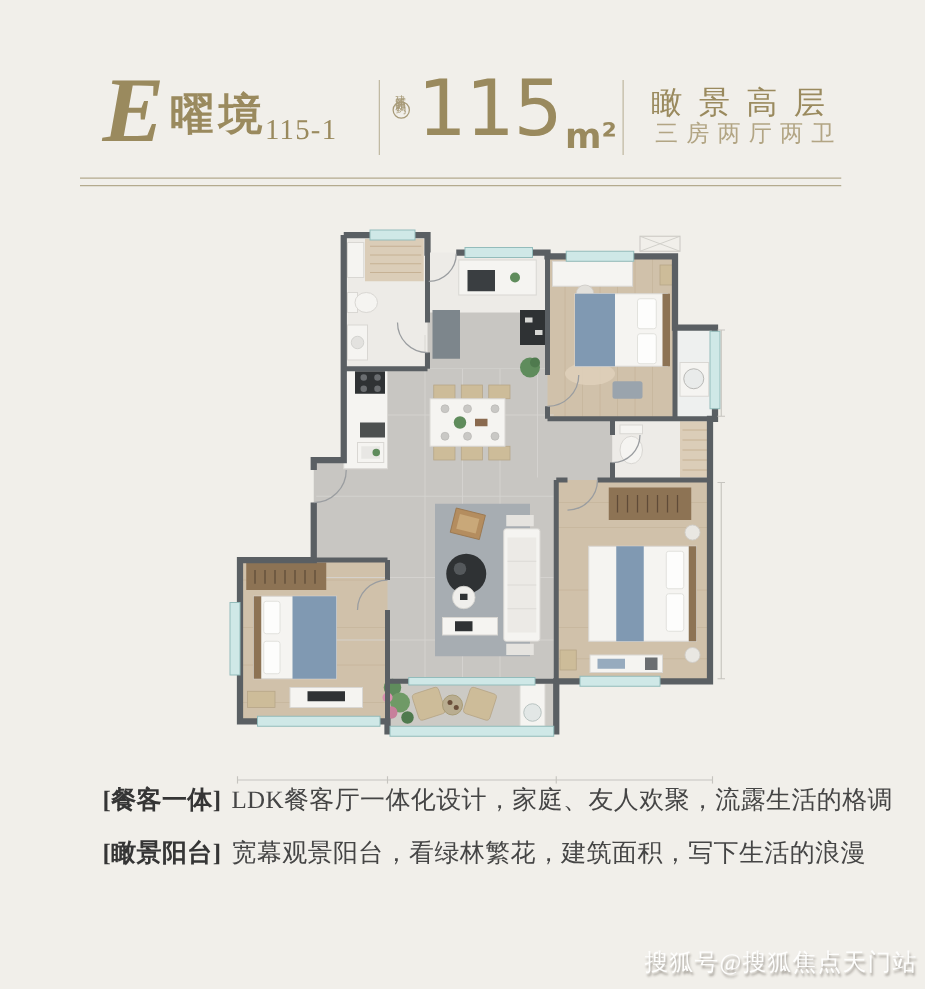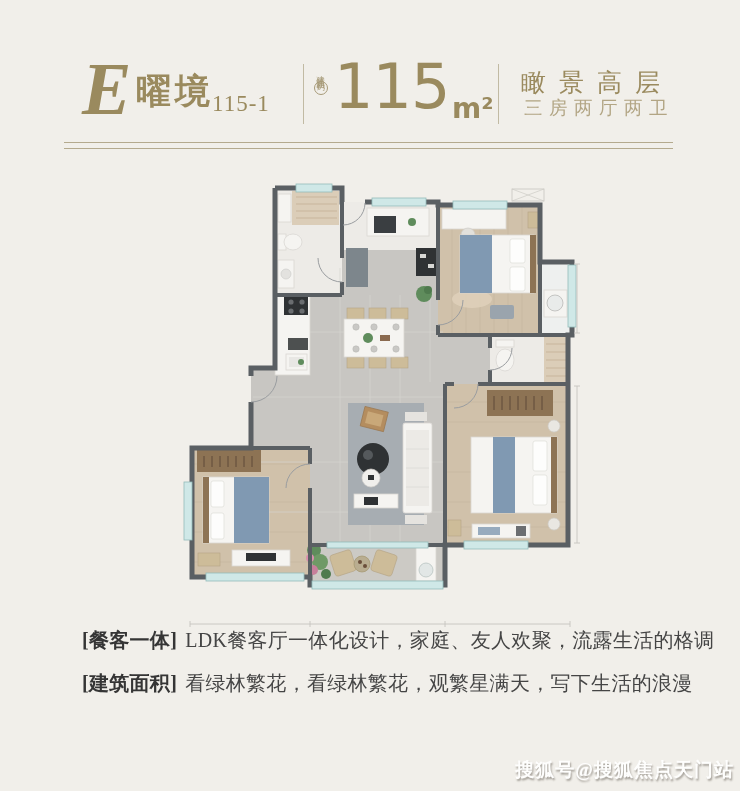--- a/index.html
+++ b/index.html
@@ -50,21 +50,21 @@
   .slat{stroke:#c2ad8f;stroke-width:.7;}
   .hang{stroke:#5f4b38;stroke-width:1;}
   .cush{stroke:#dcdad6;stroke-width:.8;}
 
   
   .features{position:absolute;left:82px;top:628px;width:600px;}
   .feature-row{font-size:20px;line-height:25px;margin-bottom:18px;color:var(--ink,#454545);letter-spacing:.3px;white-space:nowrap;}
   .feature-tag{font-weight:700;color:#353535;margin-right:8px;}
 
   
-  .watermark{position:absolute;right:6px;top:757px;font-size:19px;font-weight:700;letter-spacing:1px;color:#ffffff;opacity:.95;text-shadow:1px 2px 2px rgba(110,105,95,.65);}
+  .watermark{position:absolute;right:6px;top:757px;font-size:19px;font-weight:400;letter-spacing:1px;color:#ffffff;opacity:.95;text-shadow:1px 2px 2px rgba(110,105,95,.65);}
 </style>
 </head>
 <body>
 
 <div class="canvas">
 
   <div class="header">
     <span class="logo-e">E</span>
     <span class="logo-name">曜境</span>
     <span class="logo-code">115-1</span>
@@ -270,19 +270,19 @@
     </g>
 
     <path class="dim" d="M417,92 V161 M414,92 H420 M414,161 H420 M417,214 V371 M414,214 H420 M414,371 H420 M30,452 H410 M30,449 V455 M150,449 V455 M285,449 V455 M410,449 V455"></path>
   </svg>
 
   <div class="features">
     <div class="feature-row">
       <span class="feature-tag">[餐客一体]</span><span>LDK餐客厅一体化设计，家庭、友人欢聚，流露生活的格调</span>
     </div>
     <div class="feature-row">
-      <span class="feature-tag">[建筑面积]</span><span>看绿林繁花，看绿林繁花，观繁星满天，写下生活的浪漫</span>
+      <span class="feature-tag">[瞰景阳台]</span><span>宽幕观景阳台，看绿林繁花，建筑面积，写下生活的浪漫</span>
     </div>
   </div>
 
   <div class="watermark">搜狐号@搜狐焦点天门站</div>
 
 </div>
 
 </body></html>

